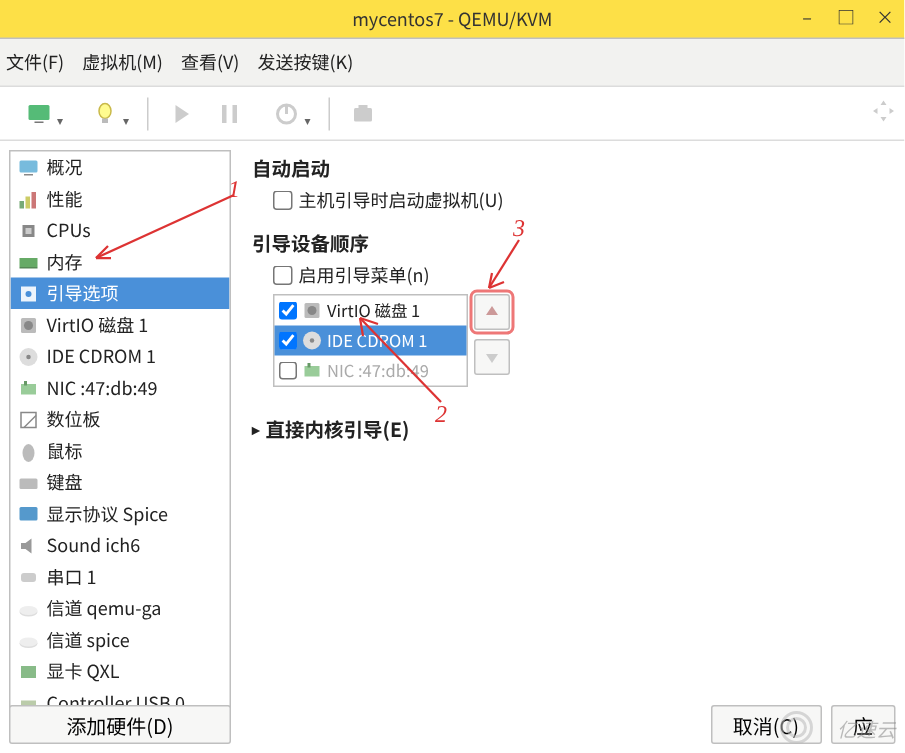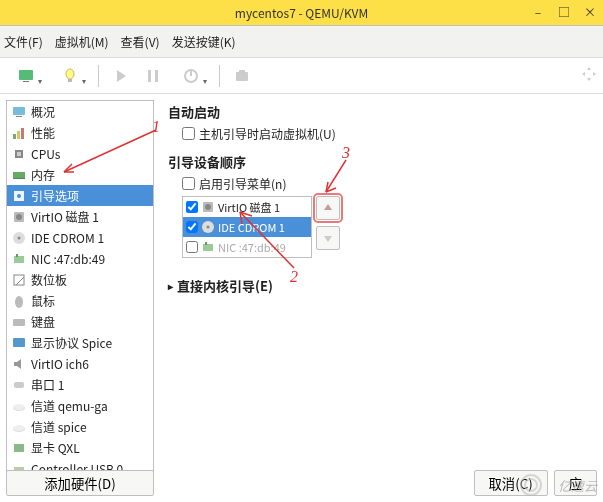--- a/index.html
+++ b/index.html
@@ -236,21 +236,21 @@
             </svg>
           </span>
           <span>显示协议 Spice</span>
         </div>
         <div class="sideitem">
           <span class="sideicon">
             <svg viewBox="0 0 14 14">
               <path d="M2 5 H5 L9 2 V12 L5 9 H2 Z" fill="#999"></path>
             </svg>
           </span>
-          <span>VirtIO ich6</span>
+          <span>Sound ich6</span>
         </div>
         <div class="sideitem">
           <span class="sideicon">
             <svg viewBox="0 0 14 14">
               <rect x="2" y="4" width="10" height="6" fill="#ccc" rx="2"></rect>
             </svg>
           </span>
           <span>串口 1</span>
         </div>
         <div class="sideitem">

